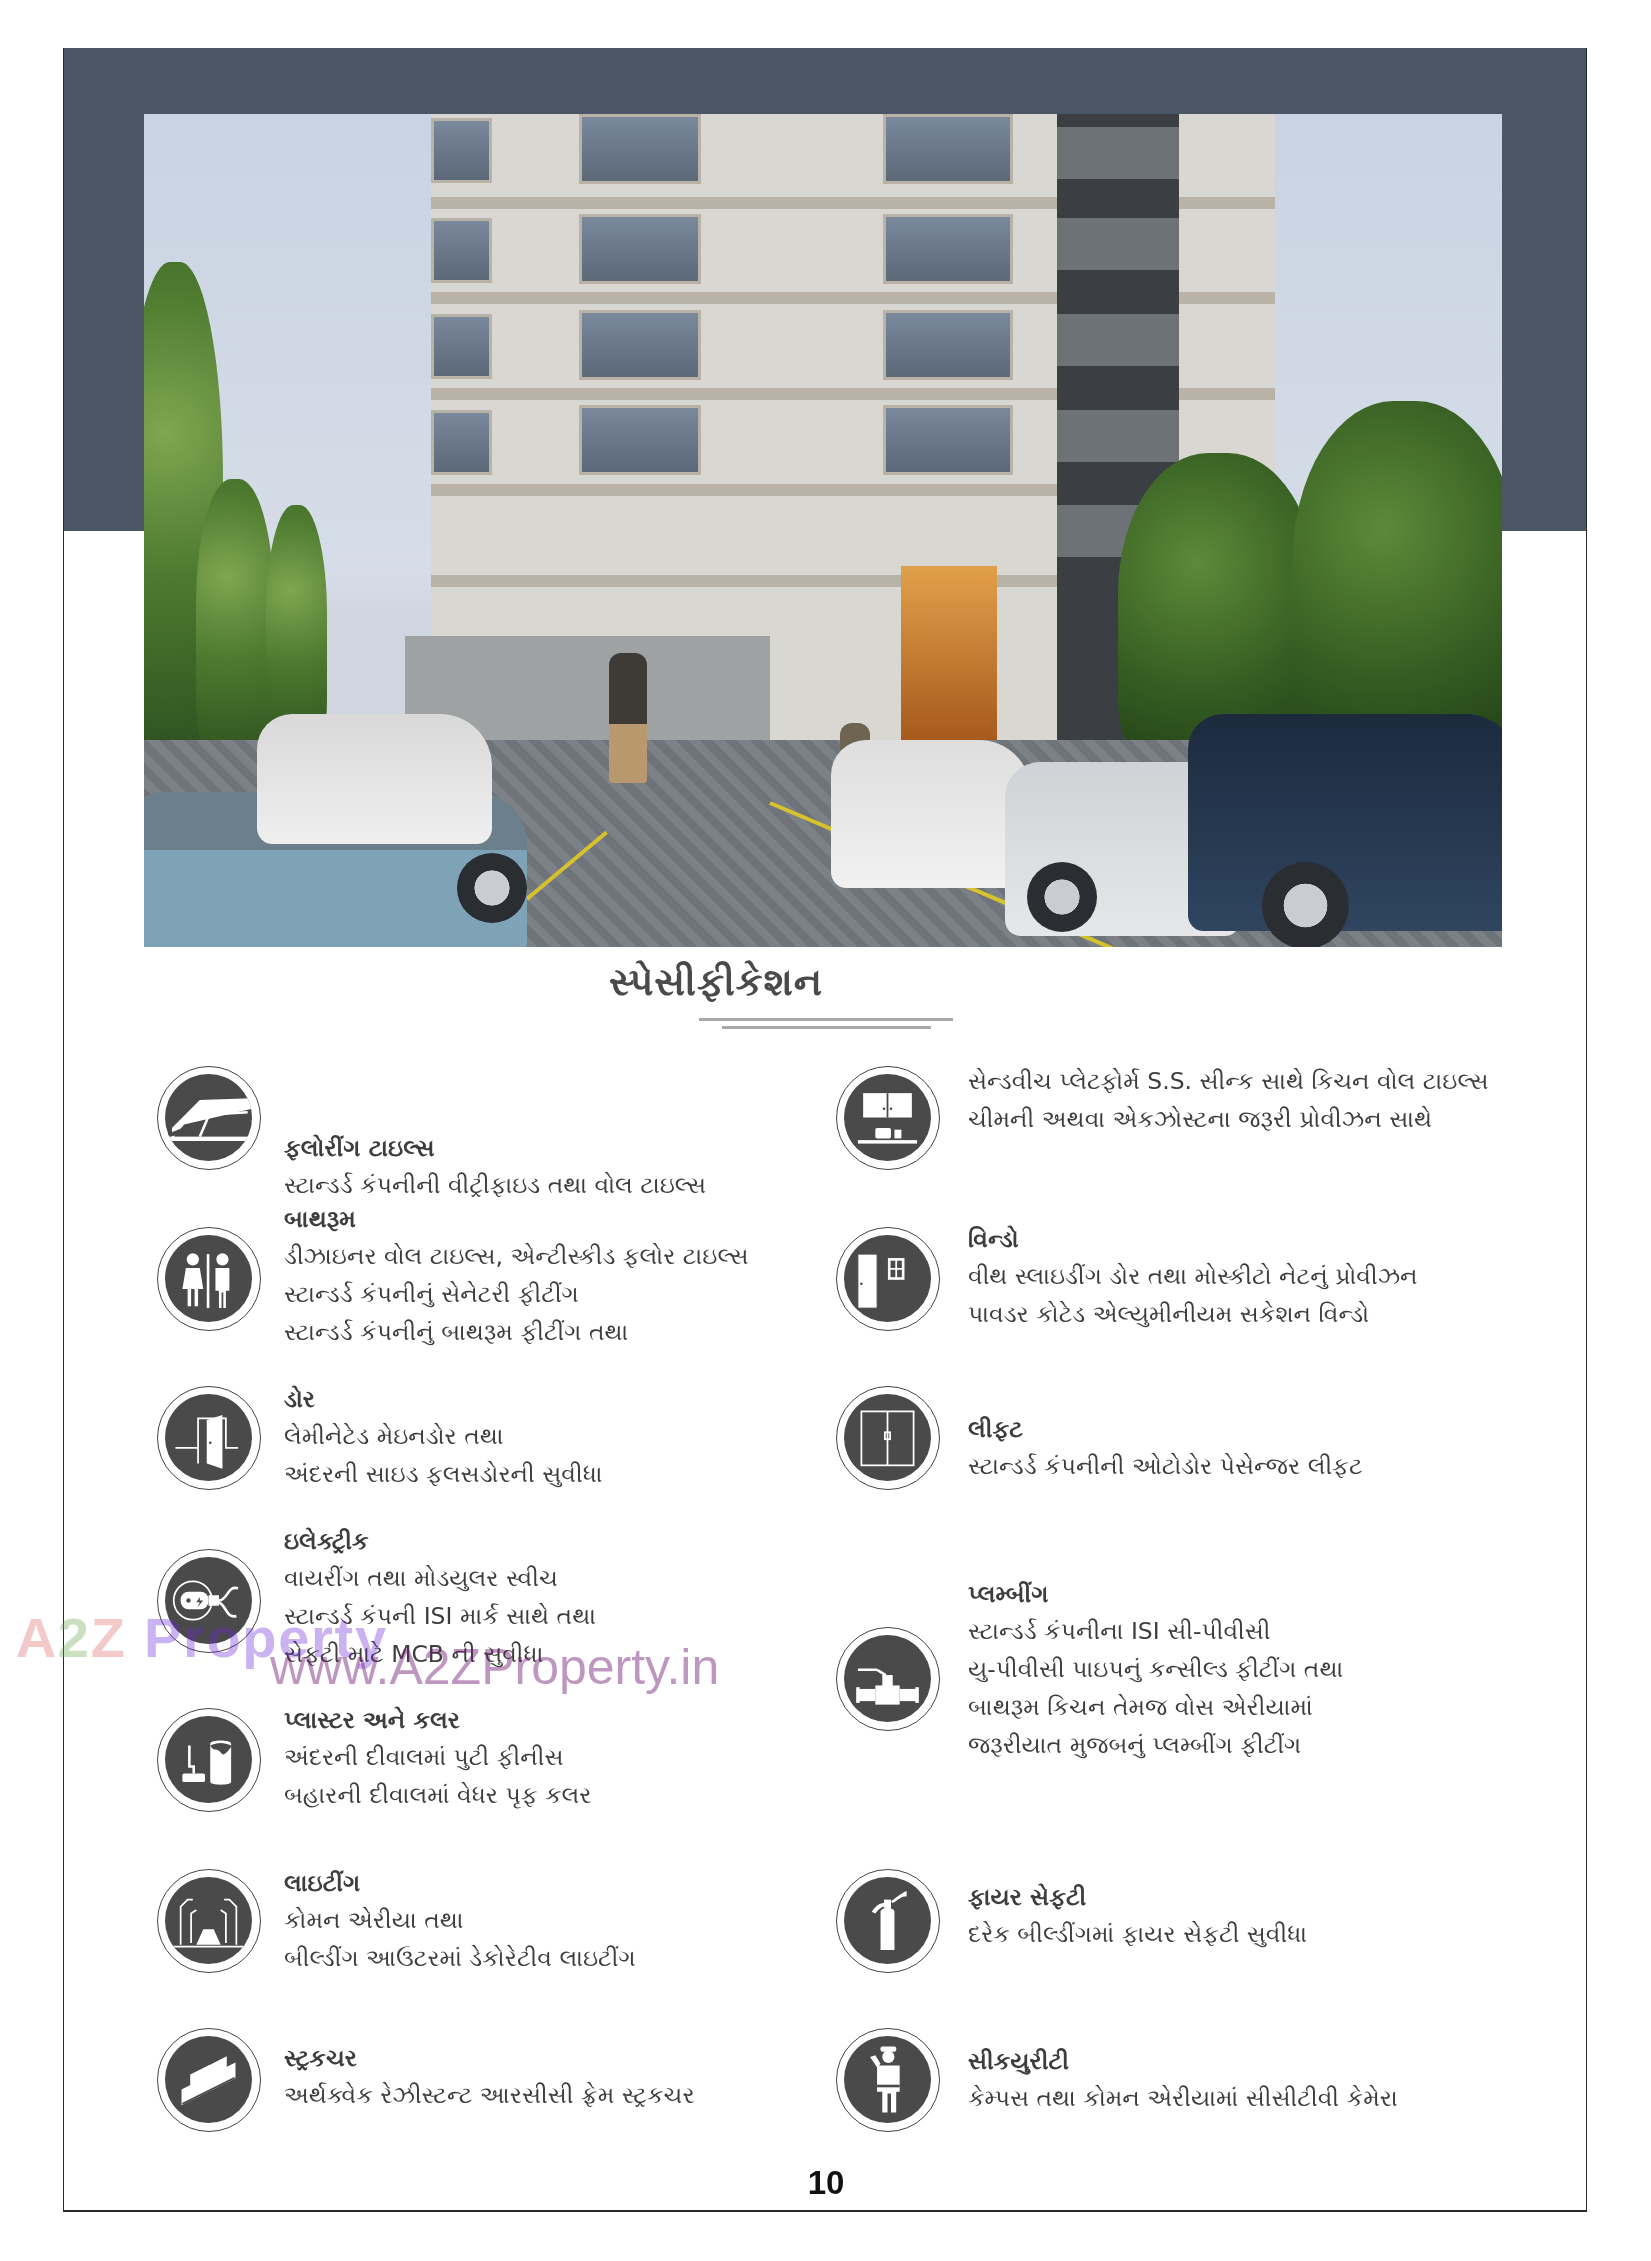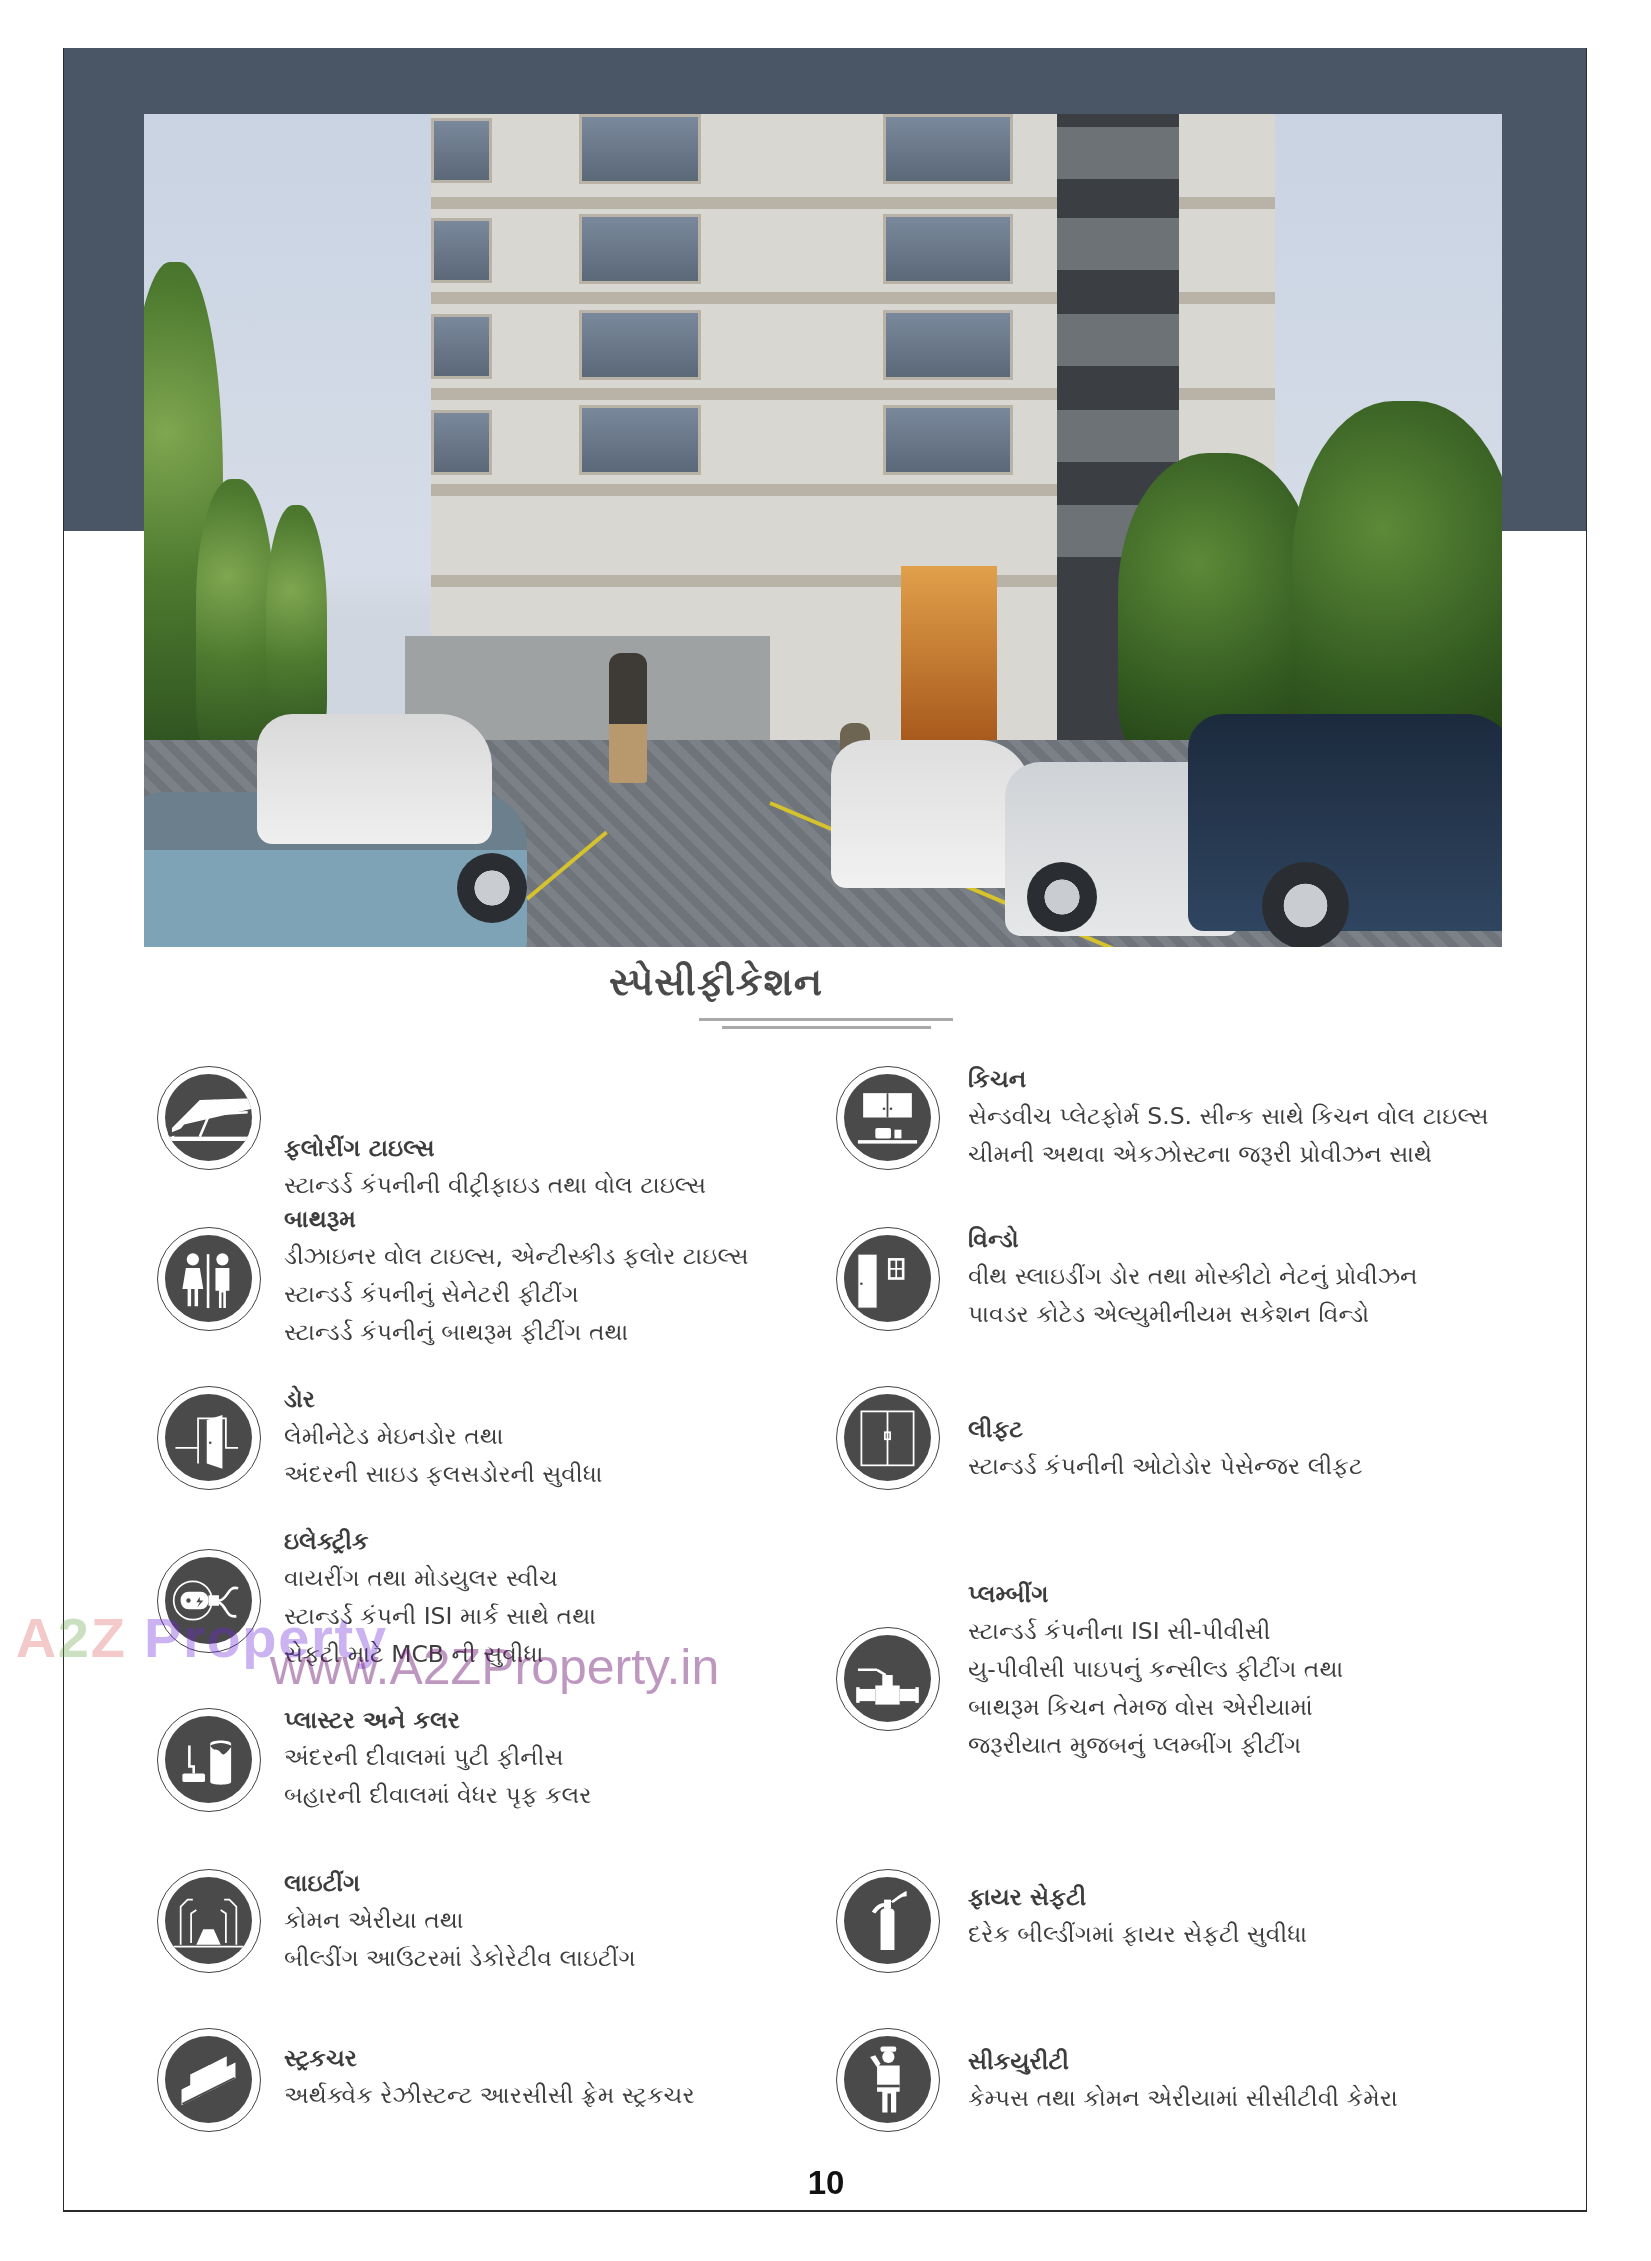--- a/index.html
+++ b/index.html
@@ -286,21 +286,20 @@
   <div class="h">લાઇટીંગ</div>
   <div class="l">કોમન એરીયા તથા</div>
   <div class="l">બીલ્ડીંગ આઉટરમાં ડેકોરેટીવ લાઇટીંગ</div>
 </div>
 <div class="spec" style="left:284px;top:2041px;">
   <div class="h">સ્ટ્રકચર</div>
   <div class="l">અર્થક્વેક રેઝીસ્ટન્ટ આરસીસી ફ્રેમ સ્ટ્રકચર</div>
 </div>
 
 <div class="spec" style="left:968px;top:1062px;">
-  <div class="h">કિચન</div>
   <div class="l">સેન્ડવીચ પ્લેટફોર્મ S.S. સીન્ક સાથે કિચન વોલ ટાઇલ્સ</div>
   <div class="l">ચીમની અથવા એકઝોસ્ટના જરૂરી પ્રોવીઝન સાથે</div>
 </div>
 <div class="spec" style="left:968px;top:1222px;">
   <div class="h">વિન્ડો</div>
   <div class="l">વીથ સ્લાઇડીંગ ડોર તથા મોસ્કીટો નેટનું પ્રોવીઝન</div>
   <div class="l">પાવડર કોટેડ એલ્યુમીનીયમ સકેશન વિન્ડો</div>
 </div>
 <div class="spec" style="left:968px;top:1412px;">
   <div class="h">લીફટ</div>

